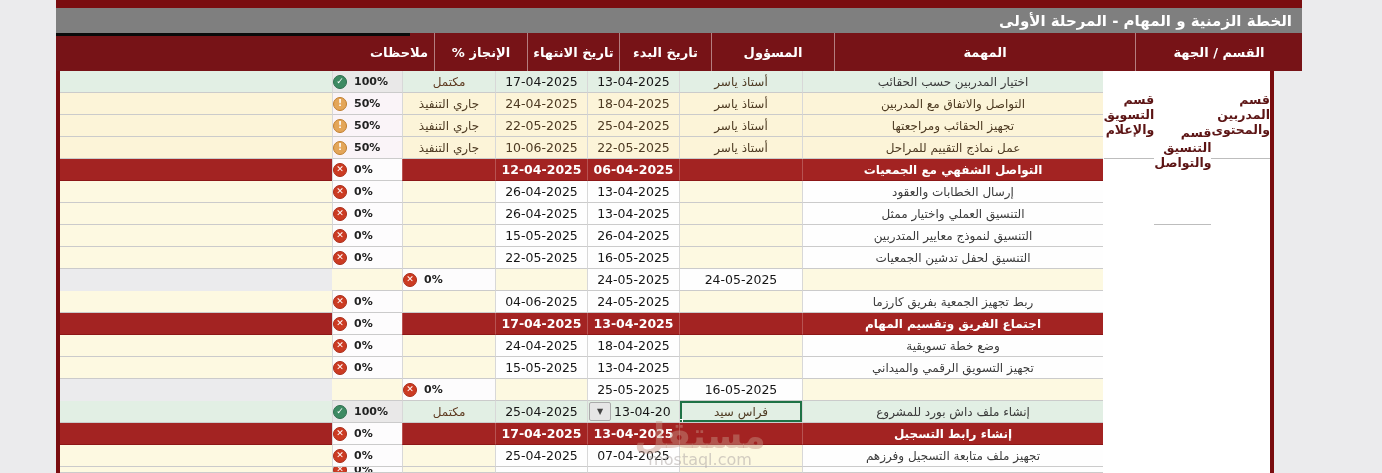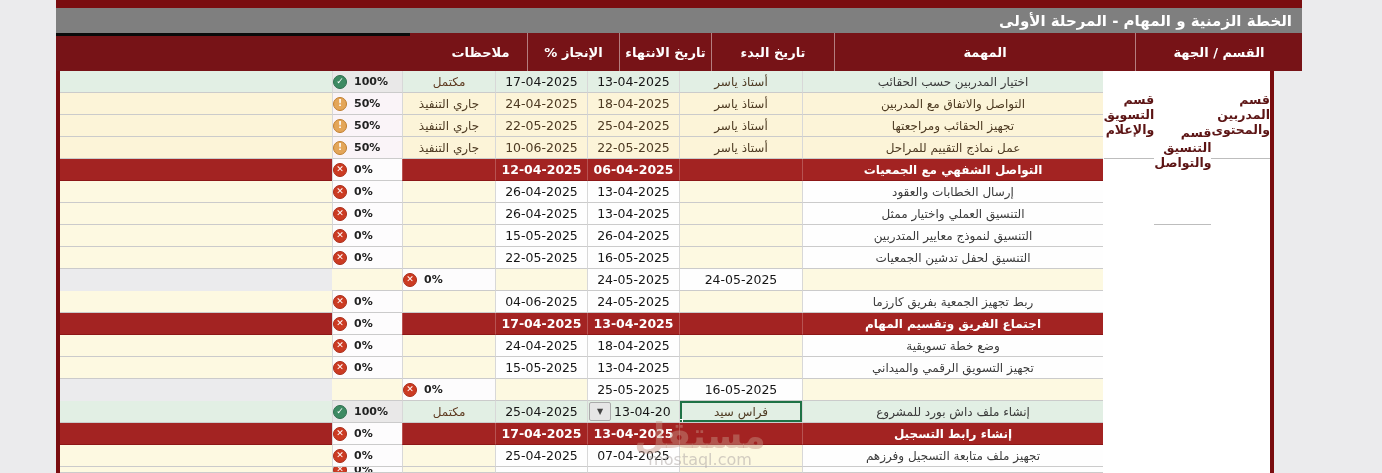--- a/index.html
+++ b/index.html
@@ -87,20 +87,21 @@
   <div class="sheet">
     <div class="top-strip"></div>
     <div class="title-bar">
       <span class="t">الخطة الزمنية و المهام - المرحلة الأولى</span>
     </div>
     <div class="black-line"></div>
 
     <div class="header-row">
       <div class="hc">القسم / الجهة</div>
       <div class="hc">المهمة</div>
+      <div class="hc">المسؤول</div>
       <div class="hc">تاريخ البدء</div>
       <div class="hc">تاريخ الانتهاء</div>
       <div class="hc">الإنجاز %</div>
       <div class="hc">ملاحظات</div>
     </div>
 
     <div class="body-wrap">
       <div class="dept-col" id="dept-col">
           <div class="dept-cell" style="height: 88px;">
             <span>قسم المدربين والمحتوى</span>

